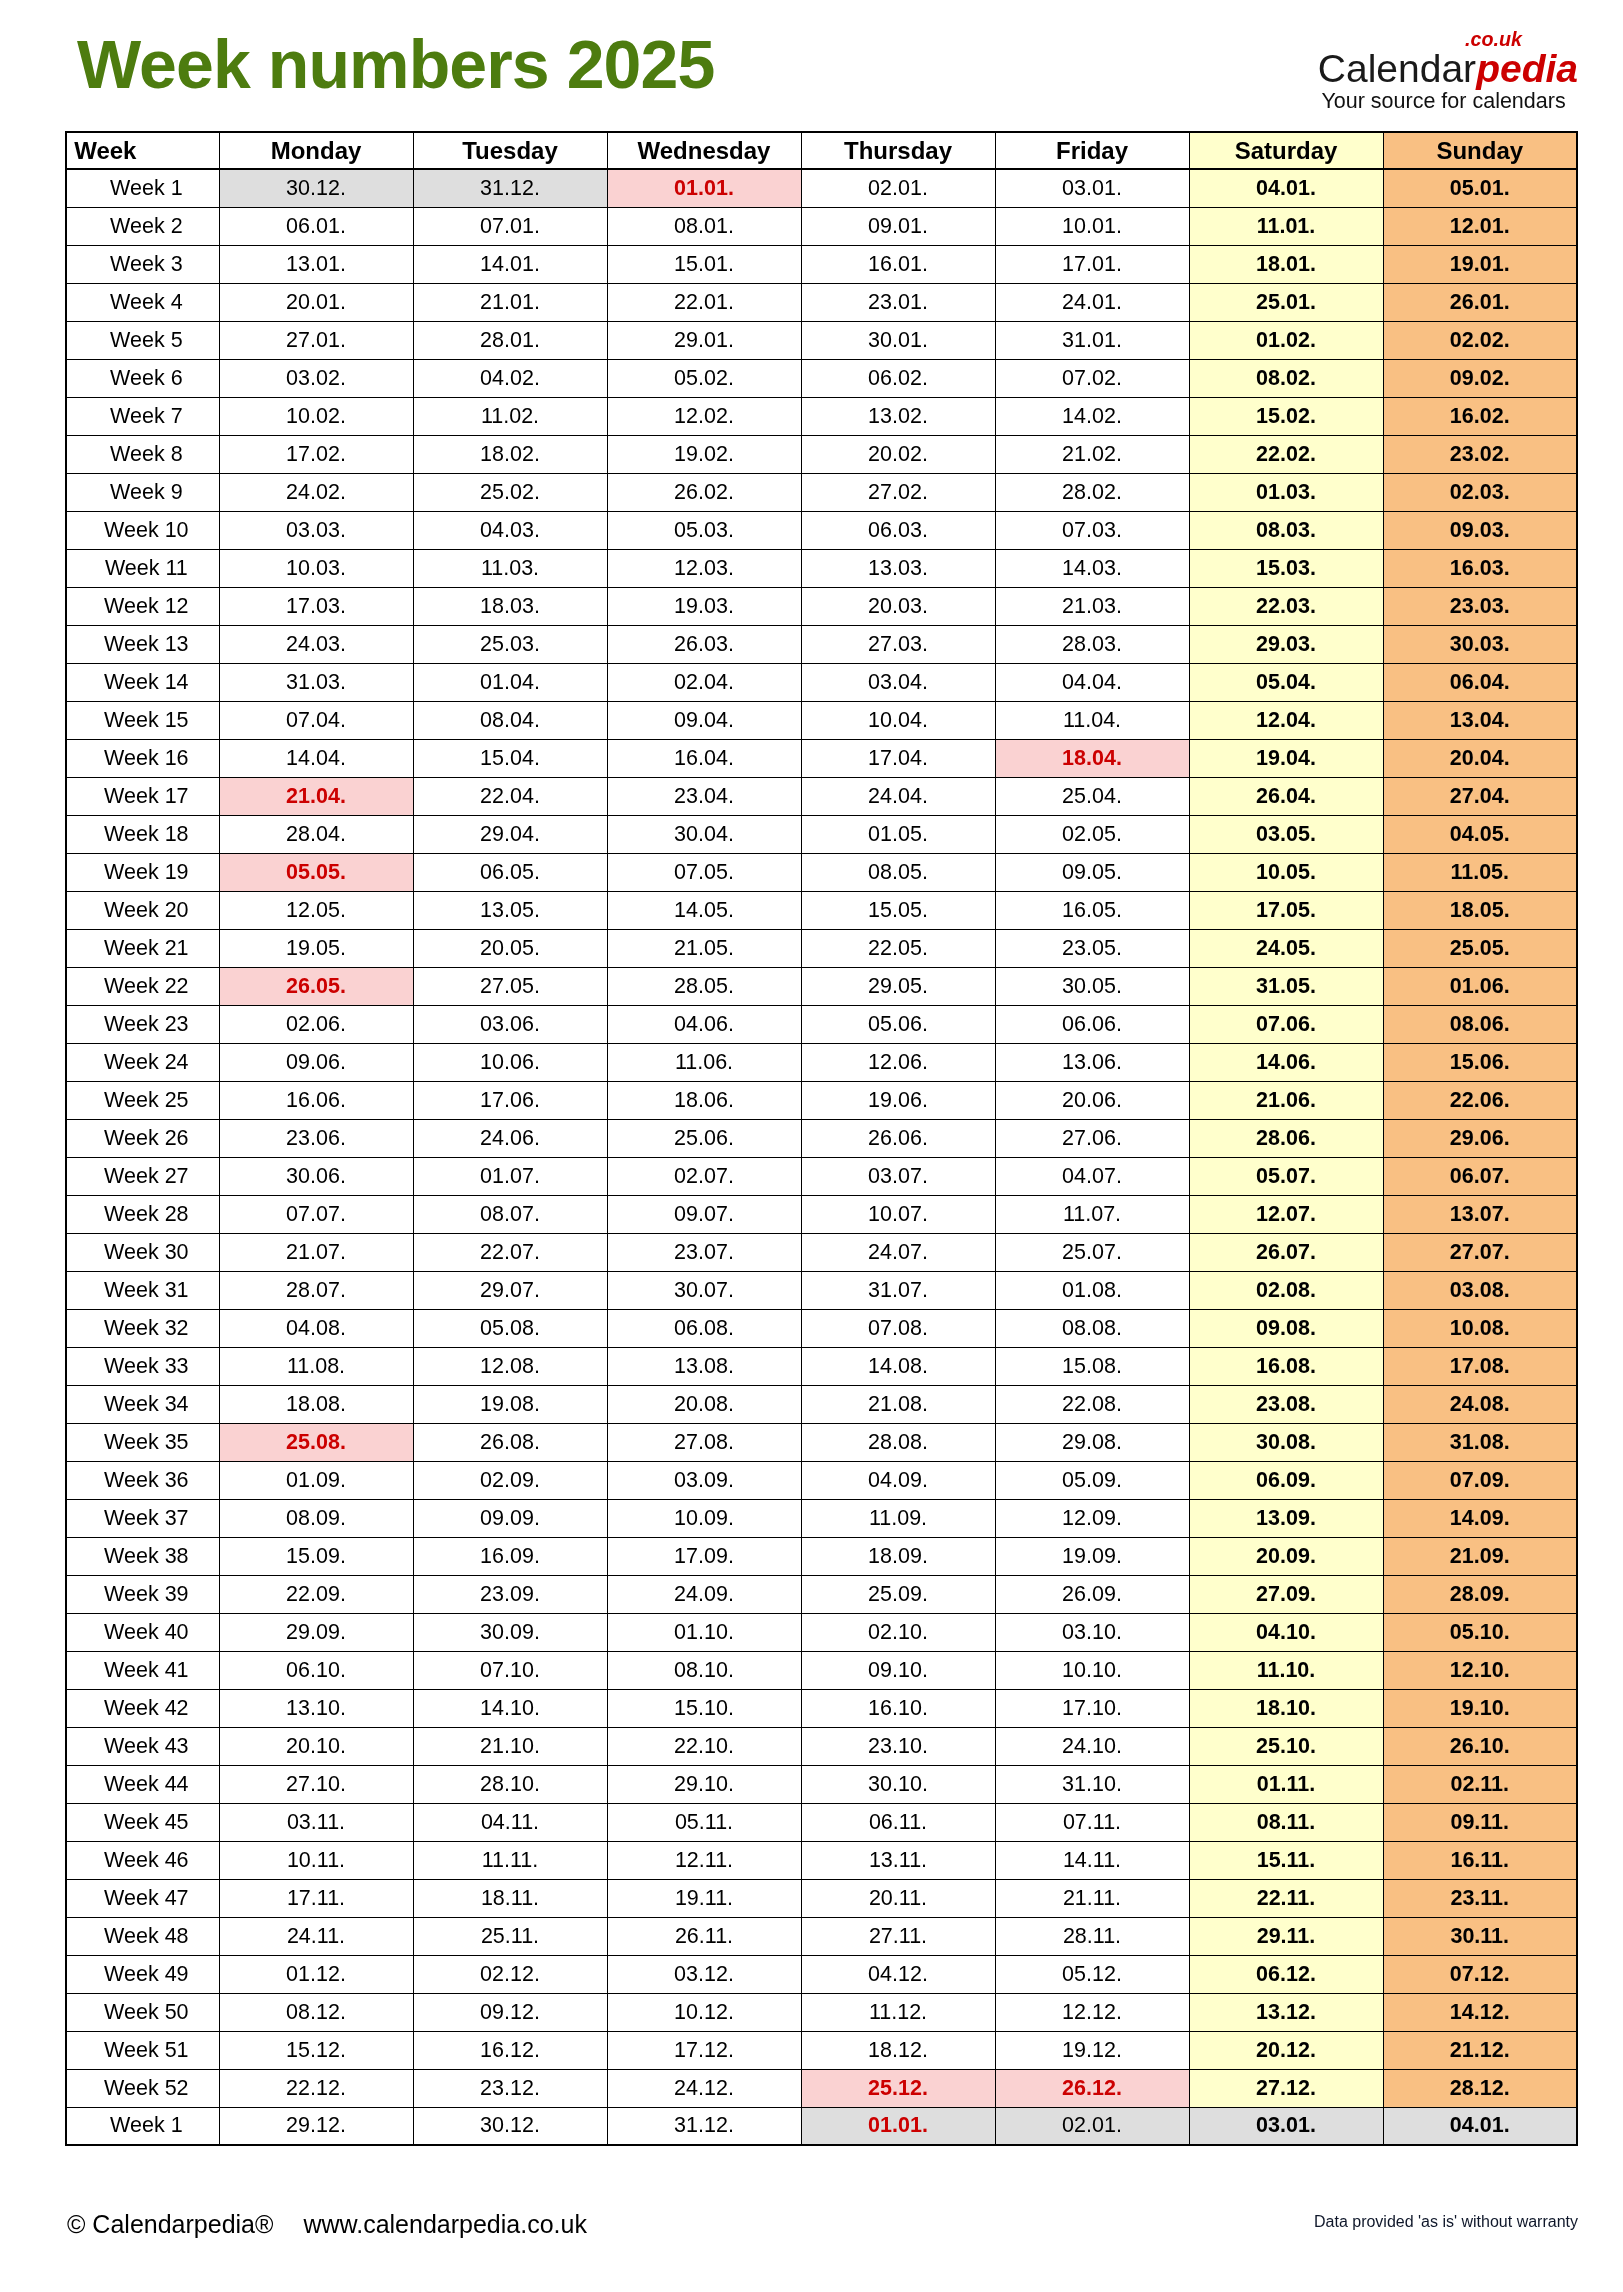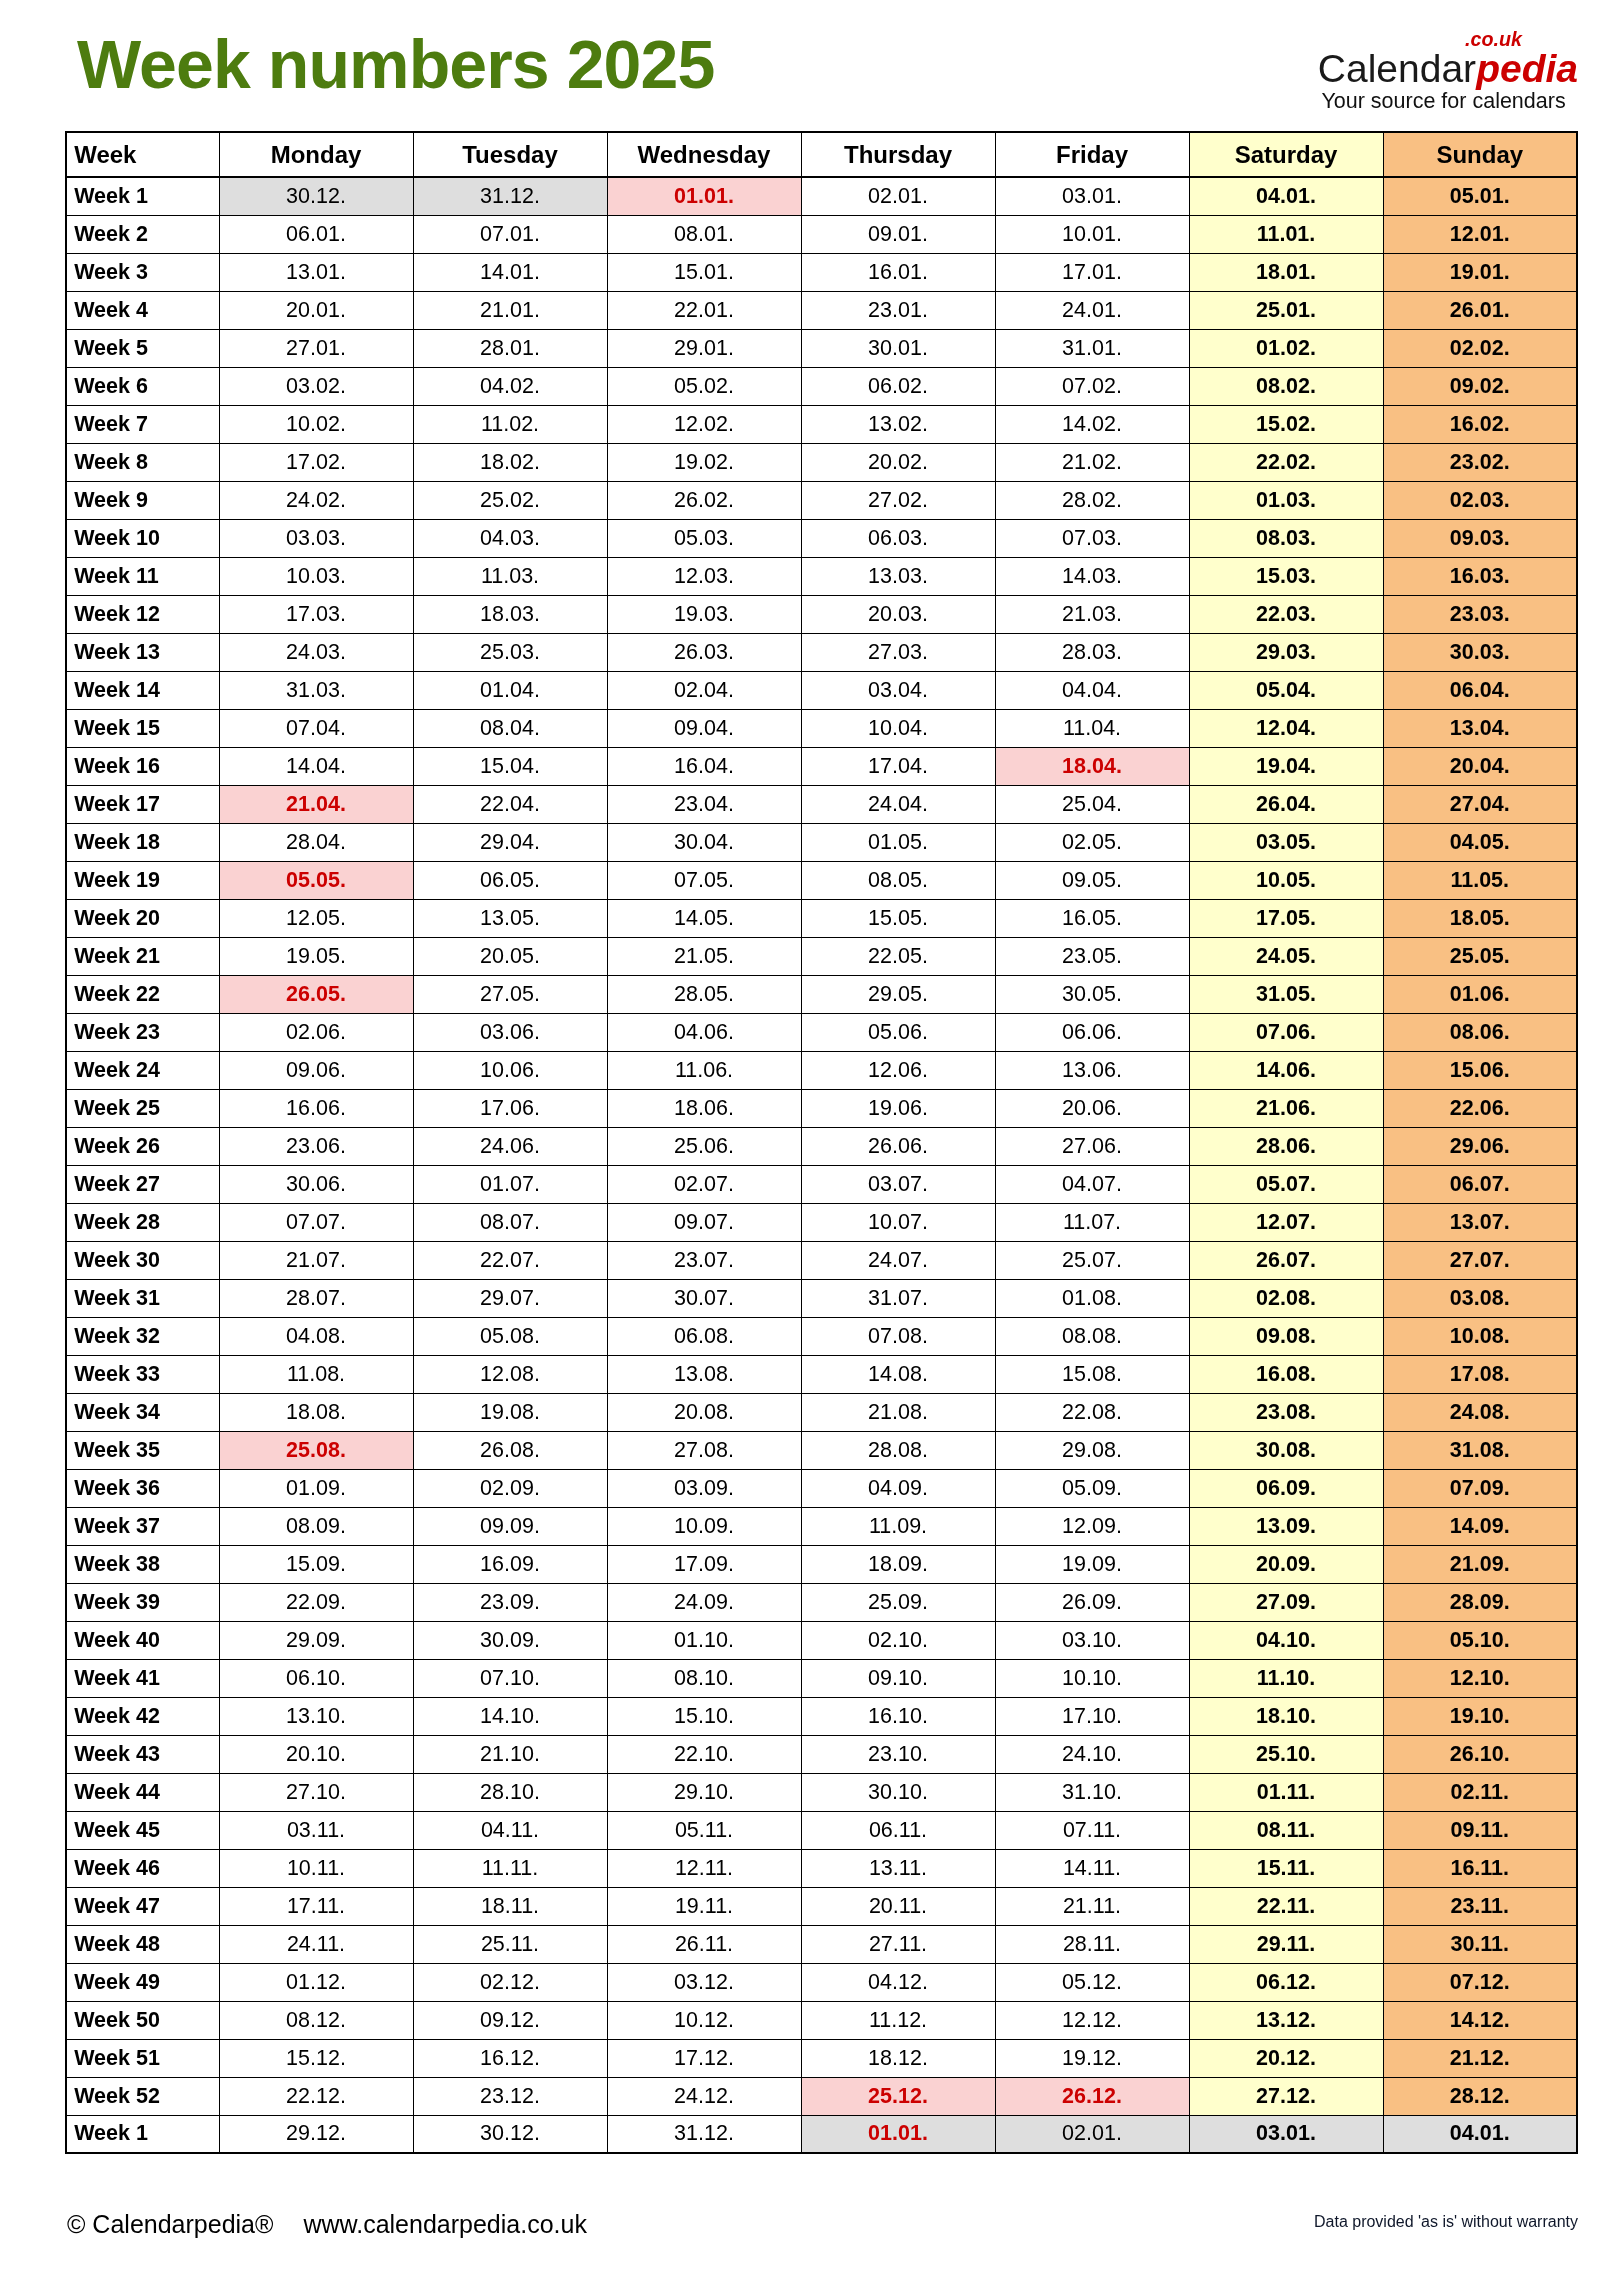--- a/index.html
+++ b/index.html
@@ -22,29 +22,29 @@
   .logo .tagline { font-size:21.5px; color:#111; margin-top:2.7px; padding-left:3.6px; }
 
   table.calendar {
     position:absolute; left:65px; top:131px; width:1513px;
     border-collapse:collapse; table-layout:fixed;
     border:2.7px solid var(--c-border);
   }
   col.cw { width:153px; }
   col.cd { width:194px; }
   th, td { border:1.8px solid var(--c-border); overflow:hidden; white-space:nowrap; }
-  thead tr { height:45px; }
+  thead tr { height:37px; }
   thead th { font-size:24px; font-weight:bold; text-align:center; background:#fff; color:#000;
              border-bottom:2.7px solid var(--c-border); }
   th.col-week { text-align:left; padding-left:7.2px; }
   th.col-saturday { background:var(--c-sat); }
   th.col-sunday { background:var(--c-sun); }
   tbody tr { height:38px; }
   tbody td { font-size:21.5px; text-align:center; color:#000; padding:0; }
-  td.week-label { font-weight:bold; text-align:left; padding-left:7.2px; }
+  td.week-label { font-weight:normal; text-align:center; padding-left:7.2px; }
   td.sat    { background:var(--c-sat); font-weight:bold; }
   td.sun    { background:var(--c-sun); font-weight:bold; }
   td.hol    { background:var(--c-holbg); color:var(--c-red); font-weight:bold; }
   td.oy     { background:var(--c-oy); }
   td.oyhol  { background:var(--c-oy); color:var(--c-red); font-weight:bold; }
   td.oybold { background:var(--c-oy); font-weight:bold; }
 
   .footer {
     position:absolute; left:67px; right:46px; top:2210px;
     display:flex; justify-content:space-between; align-items:flex-start;gap:21px;

